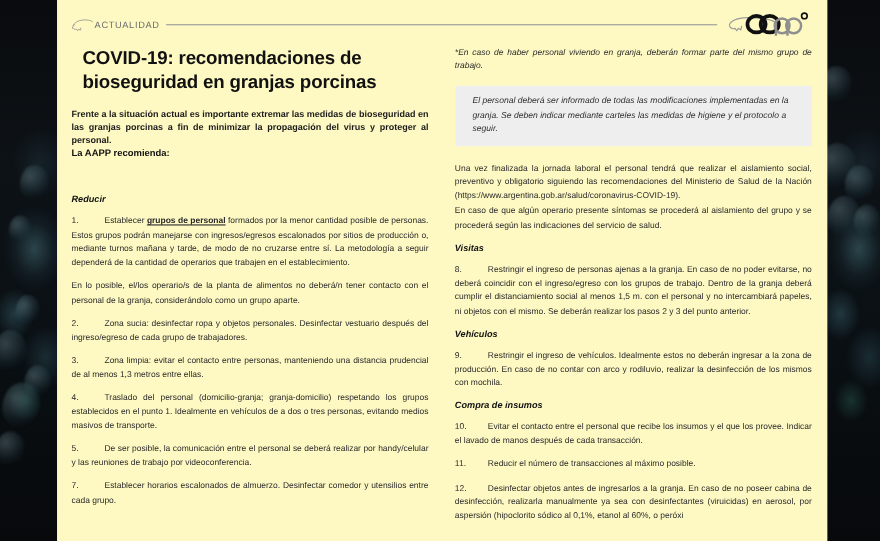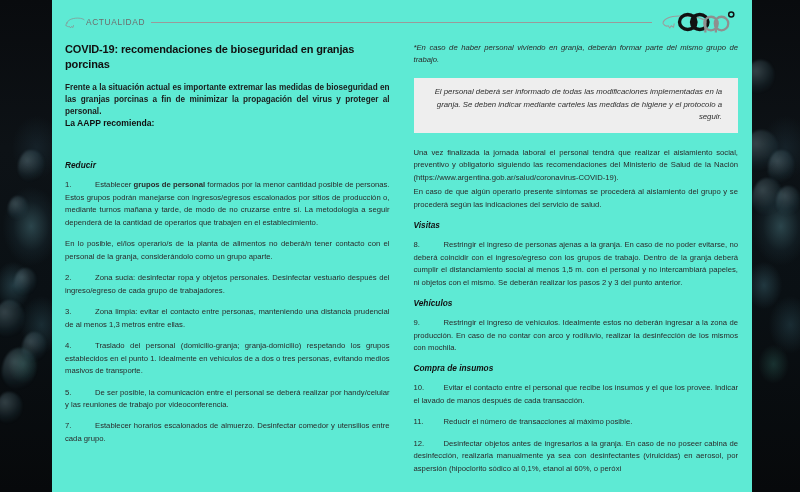--- a/index.html
+++ b/index.html
@@ -40,21 +40,21 @@
     filter: blur(1px);
   }
 
   
   .sheet {
     position: absolute;
     left: 52px;
     top: 0;
     width: 700px;
     height: 492px;
-    background: #5eead4;
+    background: #fef9c3;
     z-index: 1;
     padding: 9px 14px 0 13px;
   }
 
   
   .masthead {
     position: relative;
     height: 26px;
     display: flex;
     align-items: center;
@@ -77,26 +77,27 @@
 
   
   .columns {
     display: flex;
     gap: 24px;
     margin-top: 7px;
   }
   .col { width: 336px; }
 
   h1.doc-title {
-    font-size: 11px;
+    font-size: 17px;
     font-weight: bold;
     line-height: 1.32;
     color: #111111;
     letter-spacing: -0.15px;
     margin-bottom: 11px;
+    margin-left: 10px;
   }
 
   .lede {
     font-size: 8.2px;
     font-weight: bold;
     line-height: 1.48;
     color: #1b1b1b;
     text-align: justify;
   }
 
@@ -121,39 +122,39 @@
     line-height: 1.62;
     color: #2a2a2a;
     text-align: justify;
     margin-bottom: 9px;
   }
   p.body.tight { margin-bottom: 2px; }
   p.body.nojust { text-align: left; }
 
   .num { display: inline-block; width: 30px; }
 
-  .hl { font-weight: bold; }
+  .hl { font-weight: bold; text-decoration: underline; }
 
   .note {
     font-size: 7.7px;
     font-style: italic;
     line-height: 1.62;
     color: #2a2a2a;
     text-align: justify;
     margin-bottom: 11px;
   }
 
   .callout {
     background: #eeeeee;
     padding: 8px 16px 9px 16px;
     font-size: 7.8px;
     font-style: italic;
     line-height: 1.62;
     color: #2f2f2f;
-    text-align: right;
+    text-align: left;
     margin-bottom: 14px;
   }
 
   .url { white-space: nowrap; }
 </style>
 </head>
 <body>
 
 <div class="side-strip left">
   <div class="blob" style="left:-6px;  top:300px; width:30px; height:38px;"></div>

